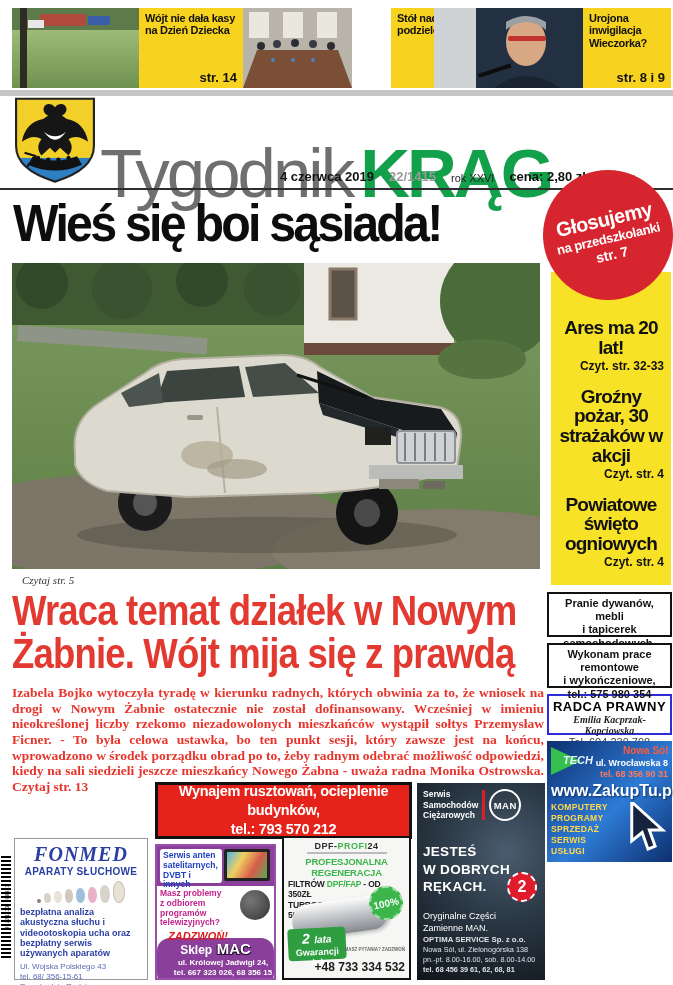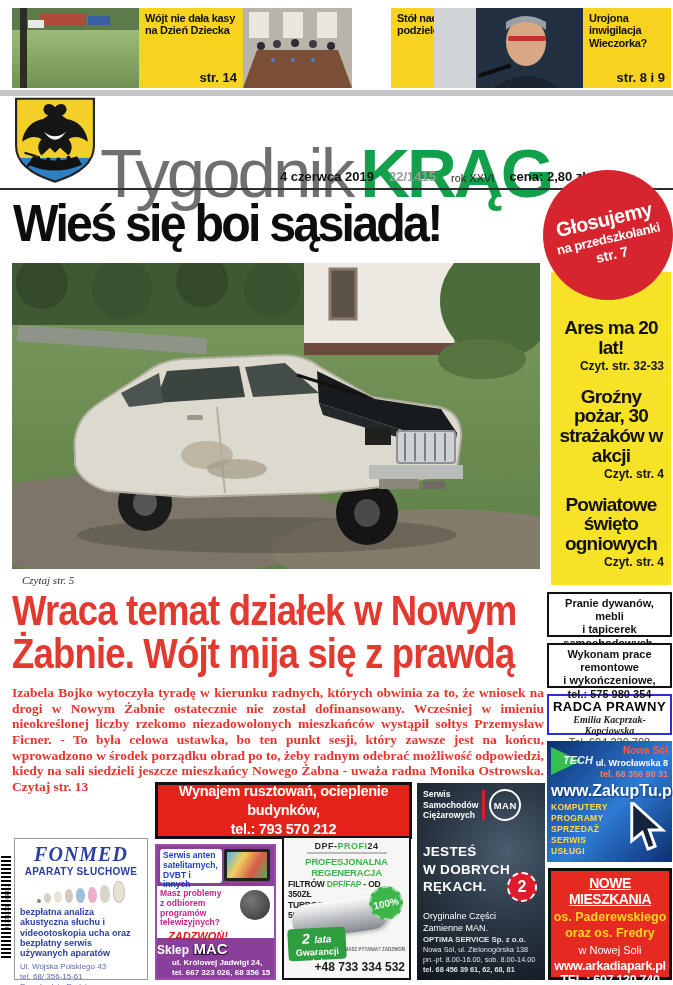--- a/index.html
+++ b/index.html
@@ -113,21 +113,21 @@
   .mac-top { background:#8a3f9b; height:40px; display:flex; padding:3px; gap:2px; }
   .mac-service { background:#fff; border-radius:3px; padding:2px 3px; color:#1f3fbf; font-weight:800;
                  font-size:8.5px; line-height:1.15; width:62px; }
   .mac-tv { width:46px; height:32px; border:3px solid #222; border-radius:2px;
             background:linear-gradient(120deg,#4db3e6,#f0d060,#d65c4a,#5ca85c); }
   .mac-mid { position:relative; height:52px; padding:3px; }
   .mac-q { color:#c0258c; font-weight:800; font-size:8.5px; line-height:1.15; width:64px; }
   .mac-cta { color:#e01b1b; font-style:italic; font-weight:800; font-size:11px; margin-top:2px; margin-left:8px; }
   .mac-dish { position:absolute; right:4px; top:4px; width:30px; height:30px; border-radius:50%;
               background:radial-gradient(circle at 35% 35%, #777, #333); }
-  .mac-bottom { background:#8a3f9b; height:48px; text-align:left; padding-top:2px; }
+  .mac-bottom { background:#8a3f9b; height:48px; text-align:center; padding-top:2px;border-radius:13px; }
   .mac-shop { color:#fff; font-weight:800; font-size:12px; }
   .mac-shopname { color:#fff; font-weight:800; font-size:15px; text-shadow:1px 1px 0 #2a0b33, -1px 1px 0 #2a0b33; }
   .mac-addr { color:#fff; font-weight:700; font-size:8px; line-height:1.25;margin-left:15px; }
 
   .dpf { left:282px; top:836px; width:129px; height:144px; border:2px solid #111; background:#f6f6f4; padding:3px 4px; position:relative; }
   .dpf-logo { text-align:center; font-weight:800; font-size:9px; letter-spacing:0.5px; }
   .dpf-logo .d { color:#2b2b2b; } .dpf-logo .g { color:#3cb54a; }
   .dpf-tag { height:2px; width:80px; margin:1px auto 2px auto; background:#bbb; }
   .dpf-h { color:#3cb54a; font-weight:800; font-size:9.5px; text-align:center; letter-spacing:-0.2px; }
   .dpf-l { color:#222; font-weight:800; font-size:8.5px; margin-top:1px; letter-spacing:-0.2px; }
@@ -384,28 +384,20 @@
         <div class="xtech-item">SPRZEDAŻ</div>
         <div class="xtech-item">SERWIS</div>
         <div class="xtech-item">USŁUGI</div>
       </div>
       <svg width="40" height="52" viewBox="0 0 12 16">
         <path d="M1,0 L1,12 L4.2,9.4 L6,14.5 L8.2,13.6 L6.4,8.6 L10.5,8.6 Z" fill="#16233f" stroke="#fff" stroke-width="0.9"></path>
       </svg>
     </div>
   </div>
 
-  <div class="abs nowe">
-    <div class="nowe-t">NOWE MIESZKANIA</div>
-    <div class="nowe-y">os. Paderewskiego</div>
-    <div class="nowe-y" style="margin-top:0;">oraz os. Fredry</div>
-    <div class="nowe-w">w Nowej Soli</div>
-    <div class="nowe-site">www.arkadiapark.pl</div>
-    <div class="nowe-tel">TEL.: 607 130 740</div>
-  </div>
 
 
   <div class="abs fonmed">
     <div class="fon-brand">FONMED</div>
     <div class="fon-sub">APARATY SŁUCHOWE</div>
     <div class="fon-aids">
       <span class="aid" style="width:4px;height:4px;background:#8c8378;"></span>
       <span class="aid" style="width:7px;height:10px;background:#d9d2c6;"></span>
       <span class="aid" style="width:8px;height:12px;background:#e8e2d8;"></span>
       <span class="aid" style="width:8px;height:14px;background:#cfc9bf;"></span>

